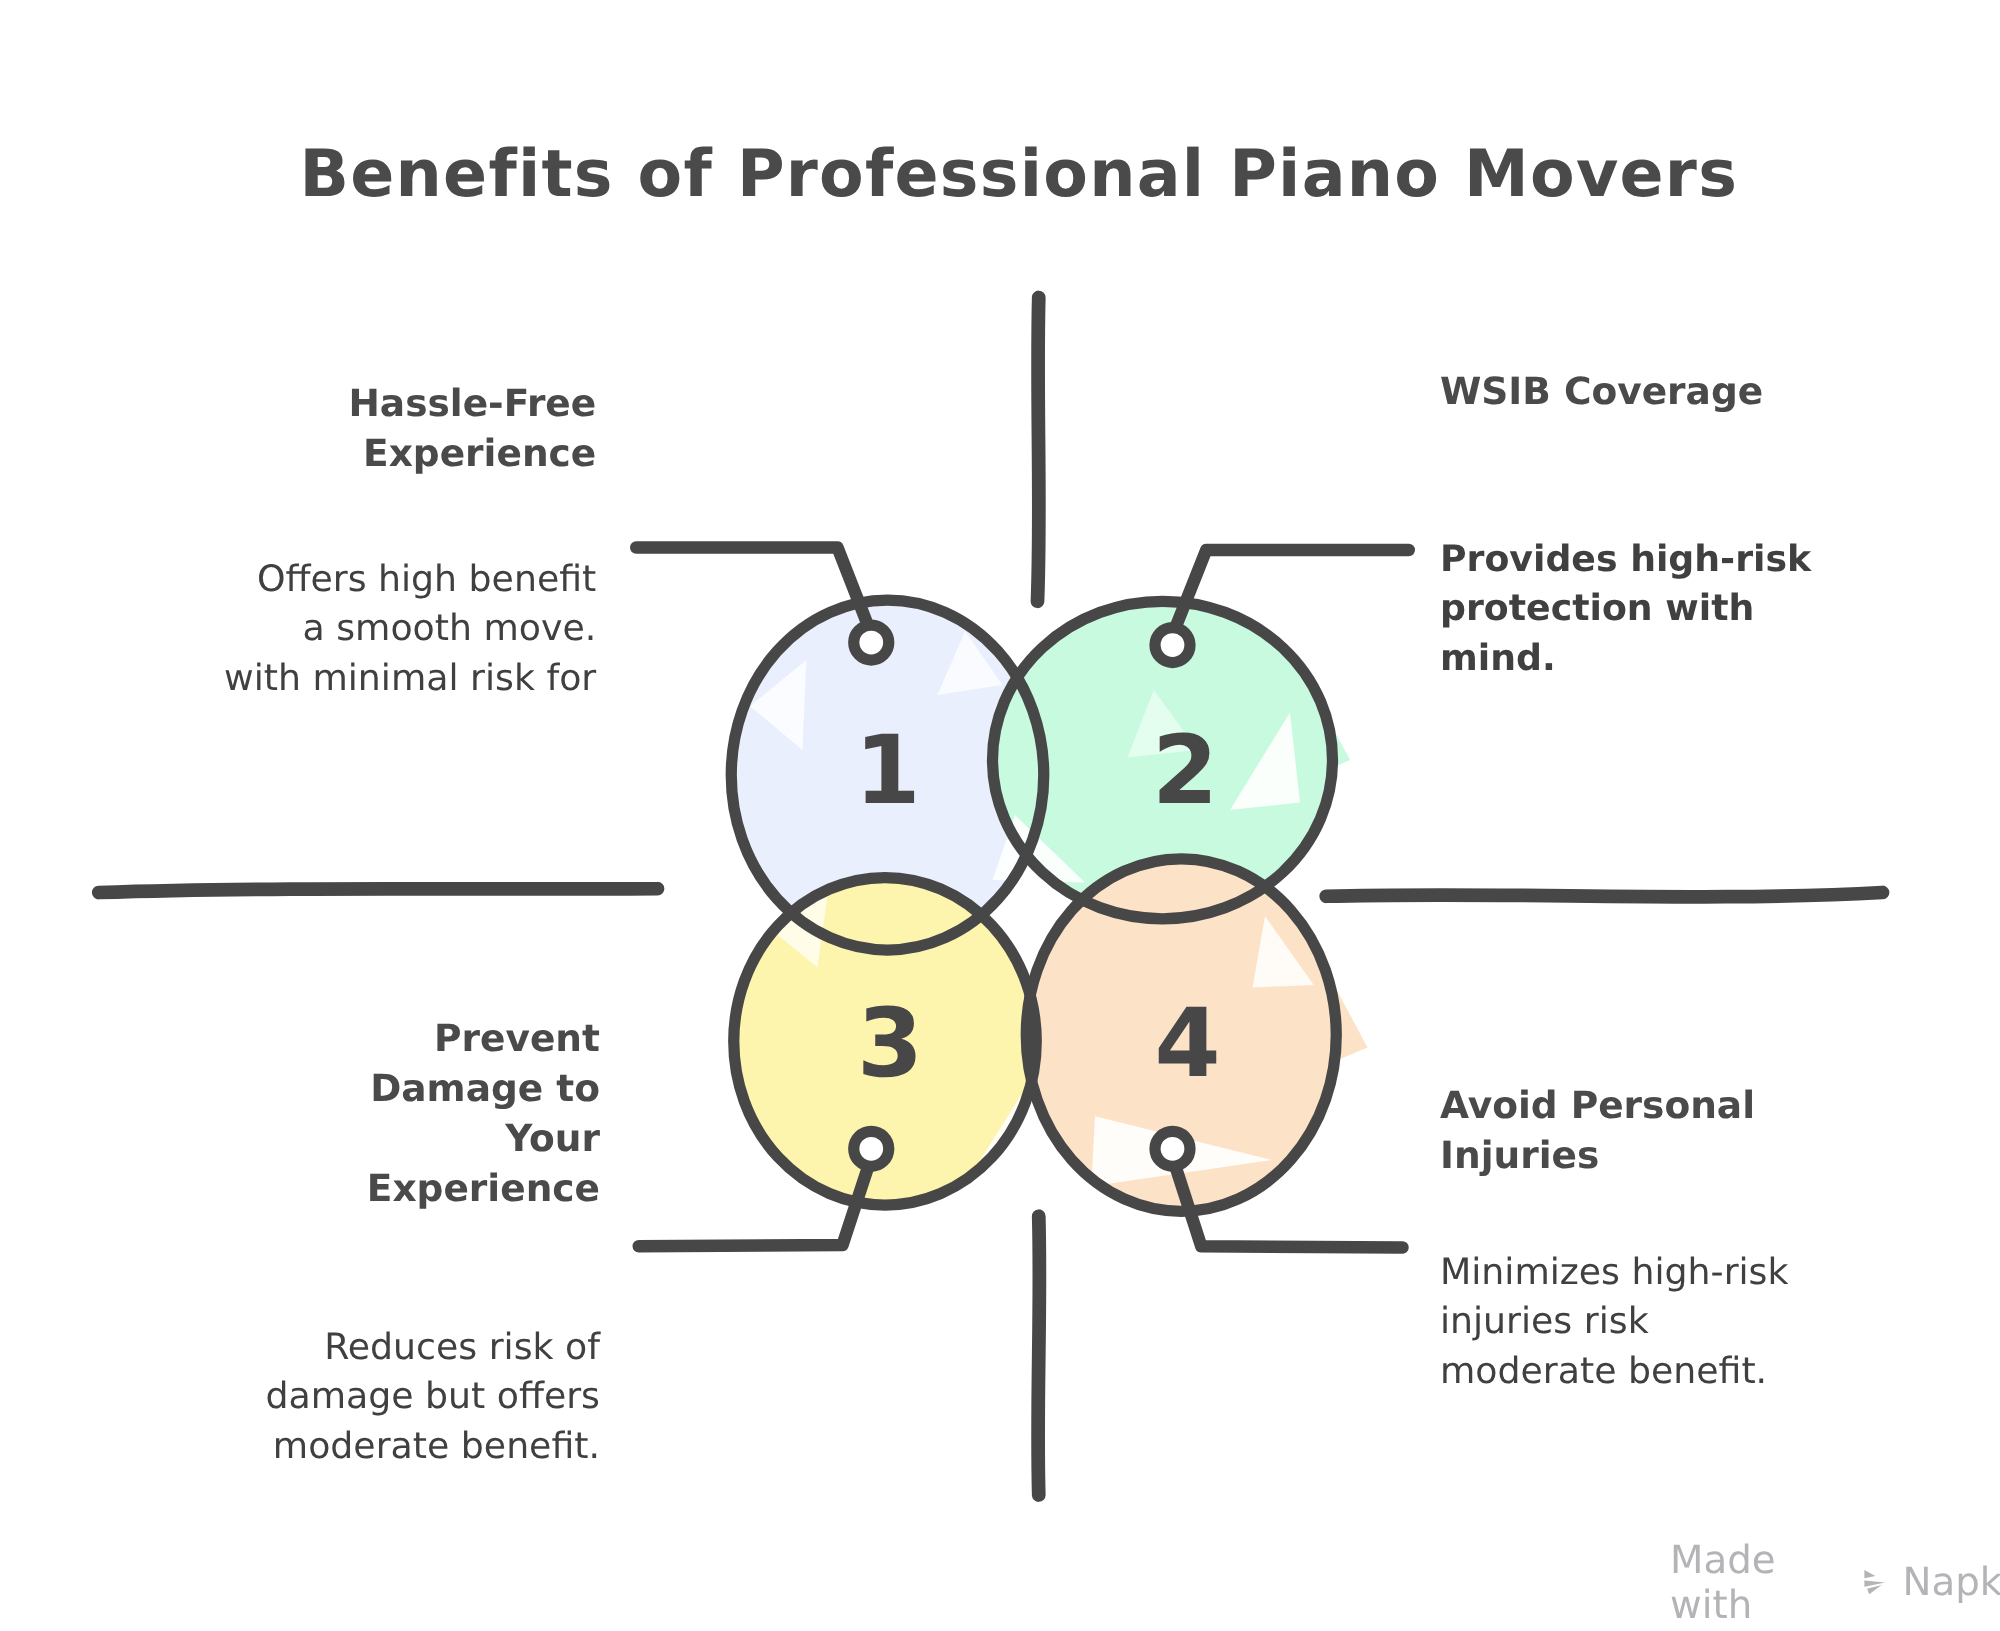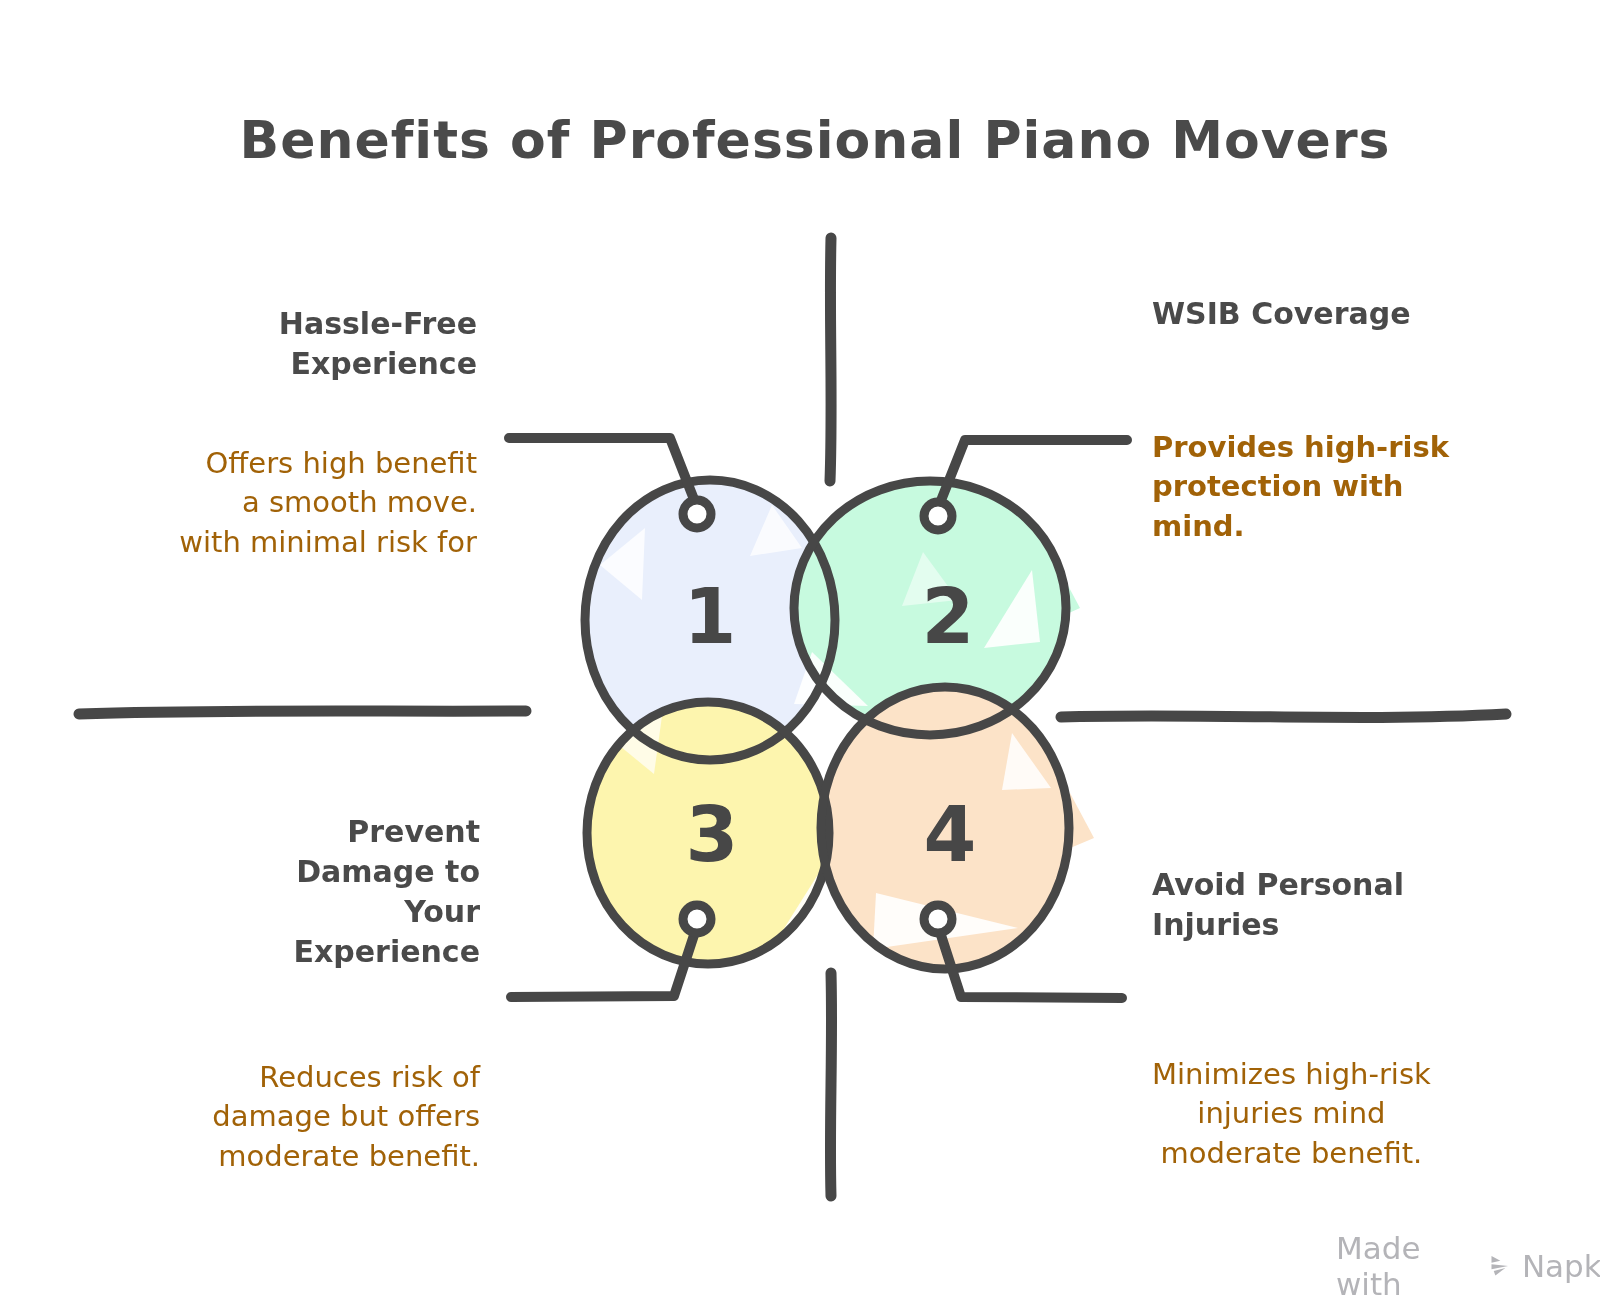--- a/index.html
+++ b/index.html
@@ -7,31 +7,31 @@
     position:relative; width:1600px; height:1305px; background:#ffffff;
     font-family:"DejaVu Sans","Liberation Sans",sans-serif; overflow:hidden;margin-left:30px;
   }
   .title {
     position:absolute; left:0; top:110px; width:1570px; margin:0;
     text-align:center; font-size:52px; font-weight:bold; color:#4a4a4a;
     letter-spacing:1px;
   }
   .diagram { position:absolute; left:0; top:0; width:1600px; height:1305px; }
   .qh { position:absolute; font-size:30px; font-weight:bold; color:#4a4a4a; line-height:1.33; }
-  .qd { position:absolute; font-size:29px; color:#a16207; line-height:1.36; }
+  .qd { position:absolute; font-size:29px; color:#404040; line-height:1.36; }
   .ln { display:block; white-space:nowrap; }
   .ra { text-align:right; }
   .h-tl { right:1153px; top:304px; }
   .d-tl { right:1153px; top:444px; }
   .h-tr { left:1122px; top:294px; }
   .d-tr { left:1122px; top:428px;font-weight:bold; }
   .h-bl { right:1150px; top:812px; }
   .d-bl { right:1150px; top:1058px; }
   .h-br { left:1122px; top:865px; }
-  .d-br { left:1122px; top:1055px;text-align:center; }
+  .d-br { left:1122px; top:998px; }
   .num {
     font-family:"DejaVu Sans","Liberation Sans",sans-serif;
     font-weight:bold; font-size:76px; fill:#474747;
     text-anchor:middle; dominant-baseline:central;
   }
   .watermark {
     position:absolute; left:1306px; top:1230px;
     display:flex; align-items:center; gap:9px;
     font-size:31px; color:#b4b4b8;
   }
@@ -132,21 +132,21 @@
     <span class="ln">damage but offers</span>
     <span class="ln">moderate benefit.</span>
   </div>
 
   <div class="qh h-br">
     <span class="ln">Avoid Personal</span>
     <span class="ln">Injuries</span>
   </div>
   <div class="qd d-br">
     <span class="ln">Minimizes high-risk</span>
-    <span class="ln">injuries mind</span>
+    <span class="ln">injuries risk</span>
     <span class="ln">moderate benefit.</span>
   </div>
 
   <div class="watermark">
     <span>Made with</span>
     <svg class="wm-icon" viewBox="0 0 24 24">
       <g fill="#b4b4b8">
         <path d="M5 3 L13 7.2 L5 9 Z"></path>
         <path d="M5 10.5 L20 12 L5 15 Z"></path>
         <path d="M7 16.5 L17.5 13.8 L8.5 20.5 Z"></path>

